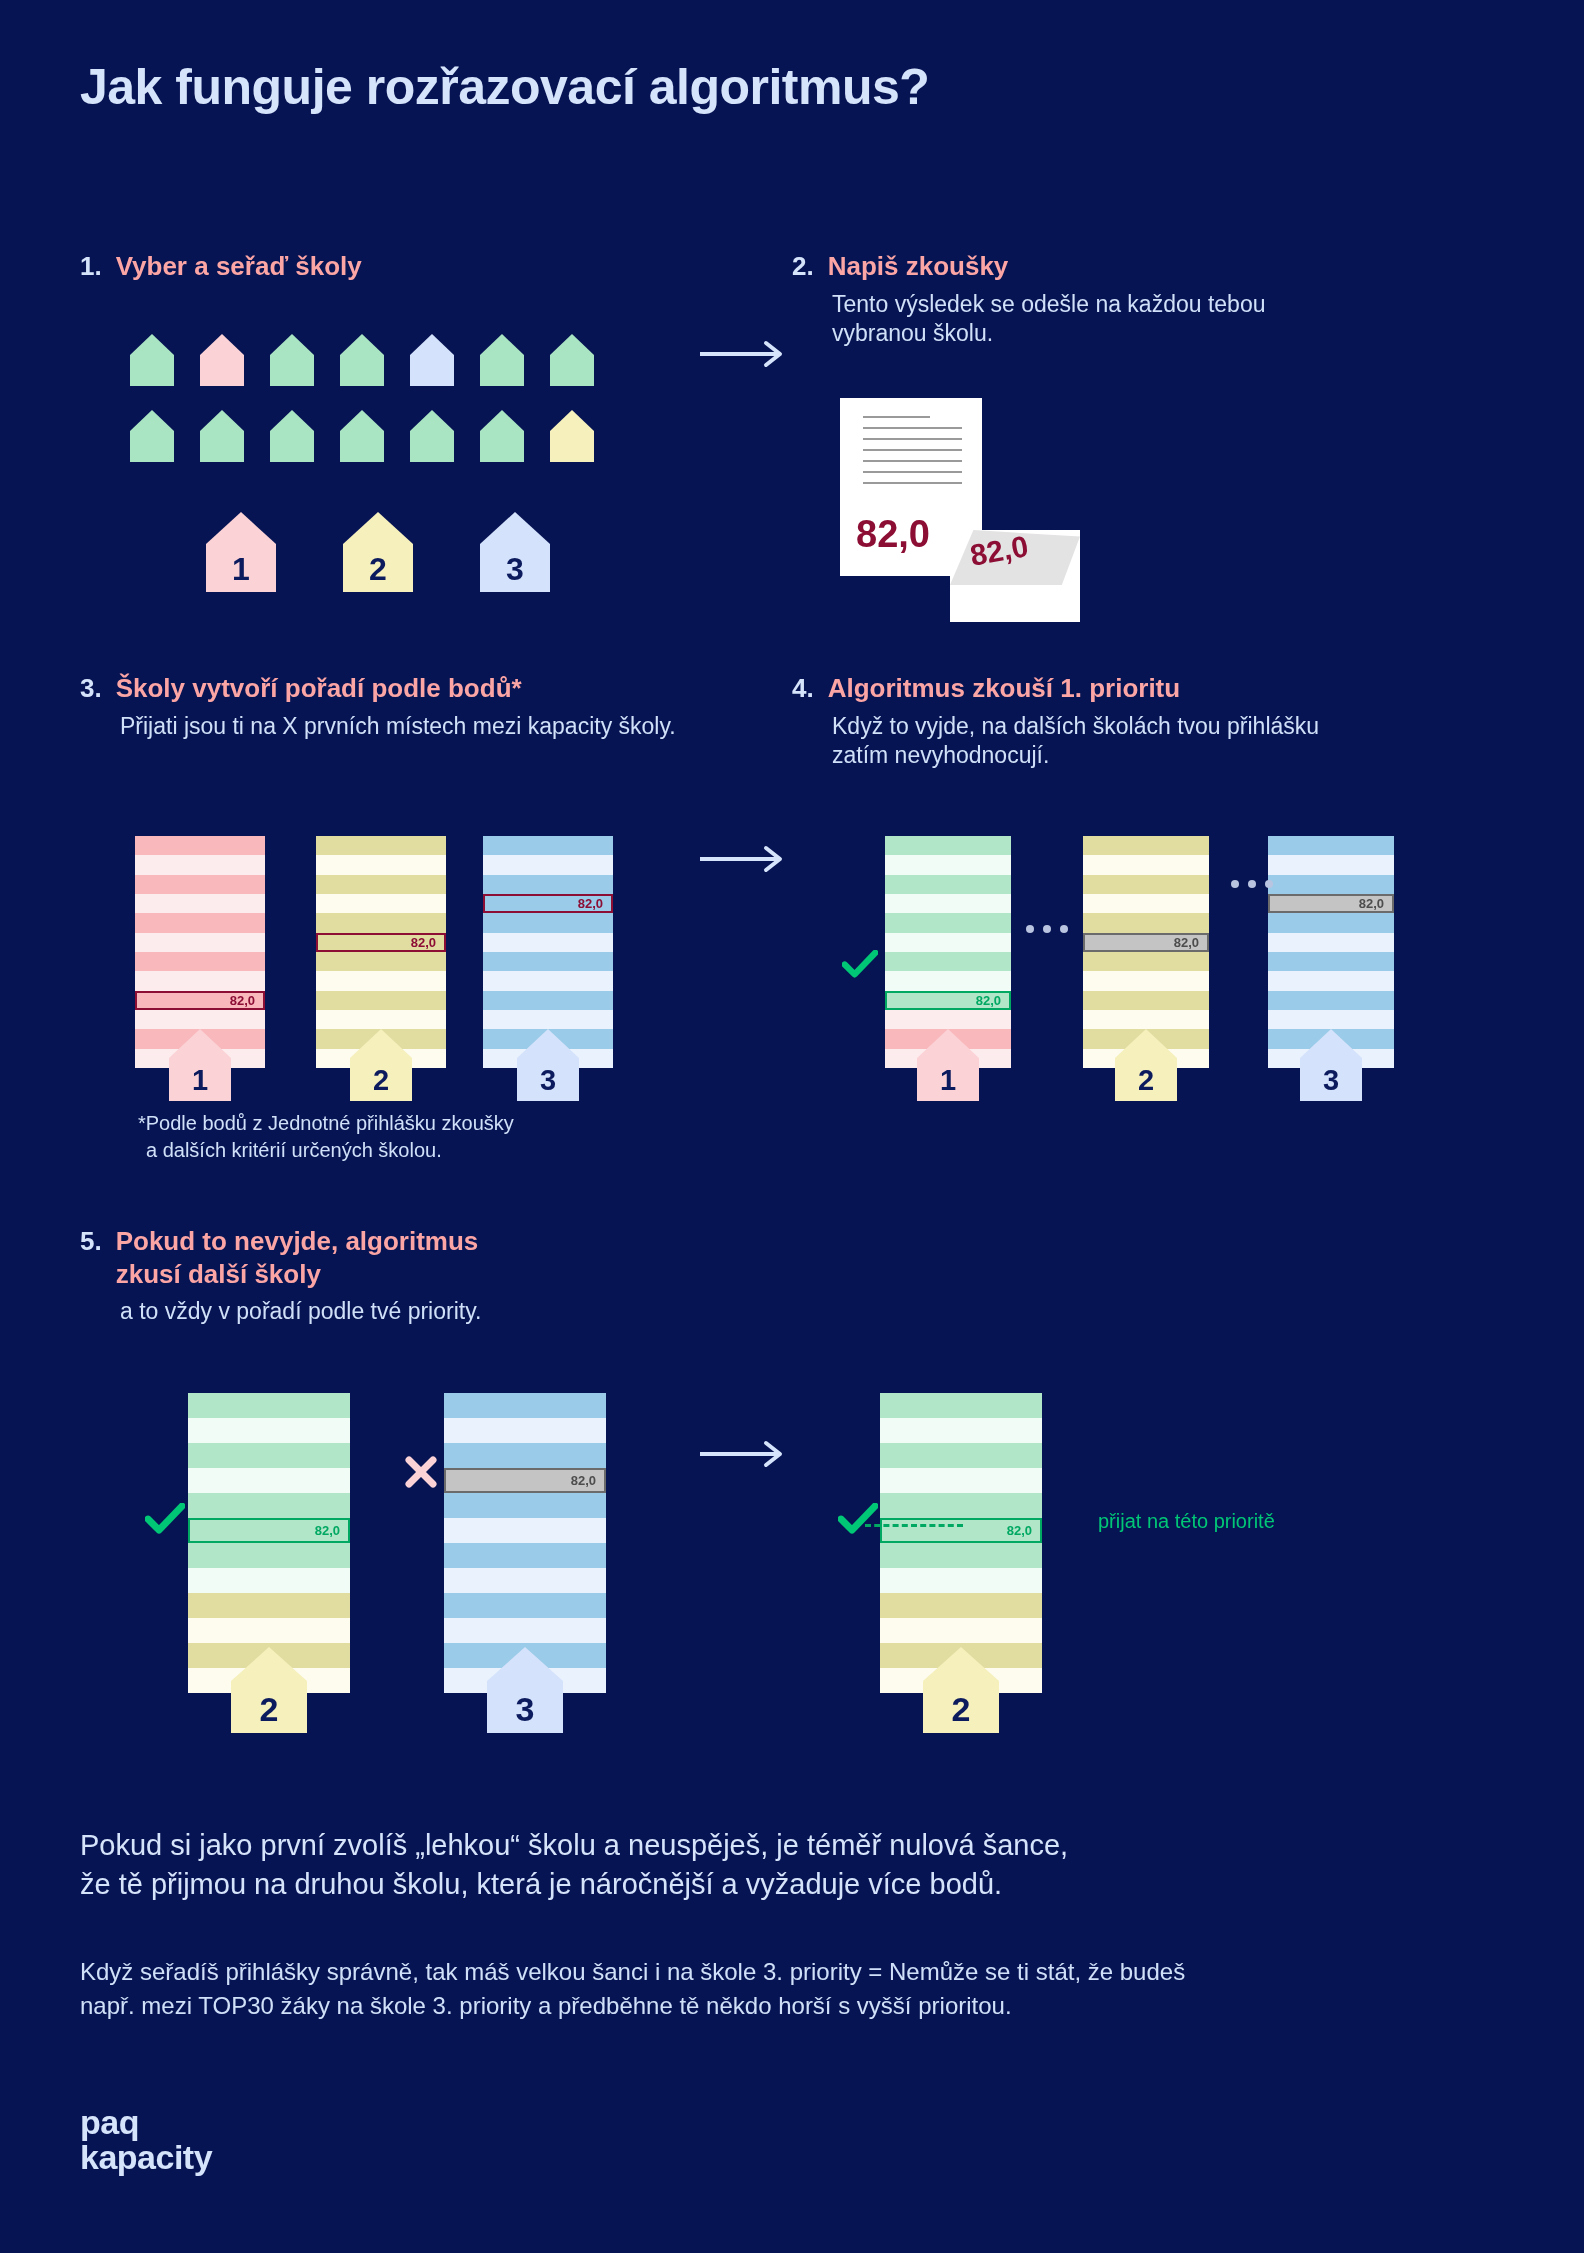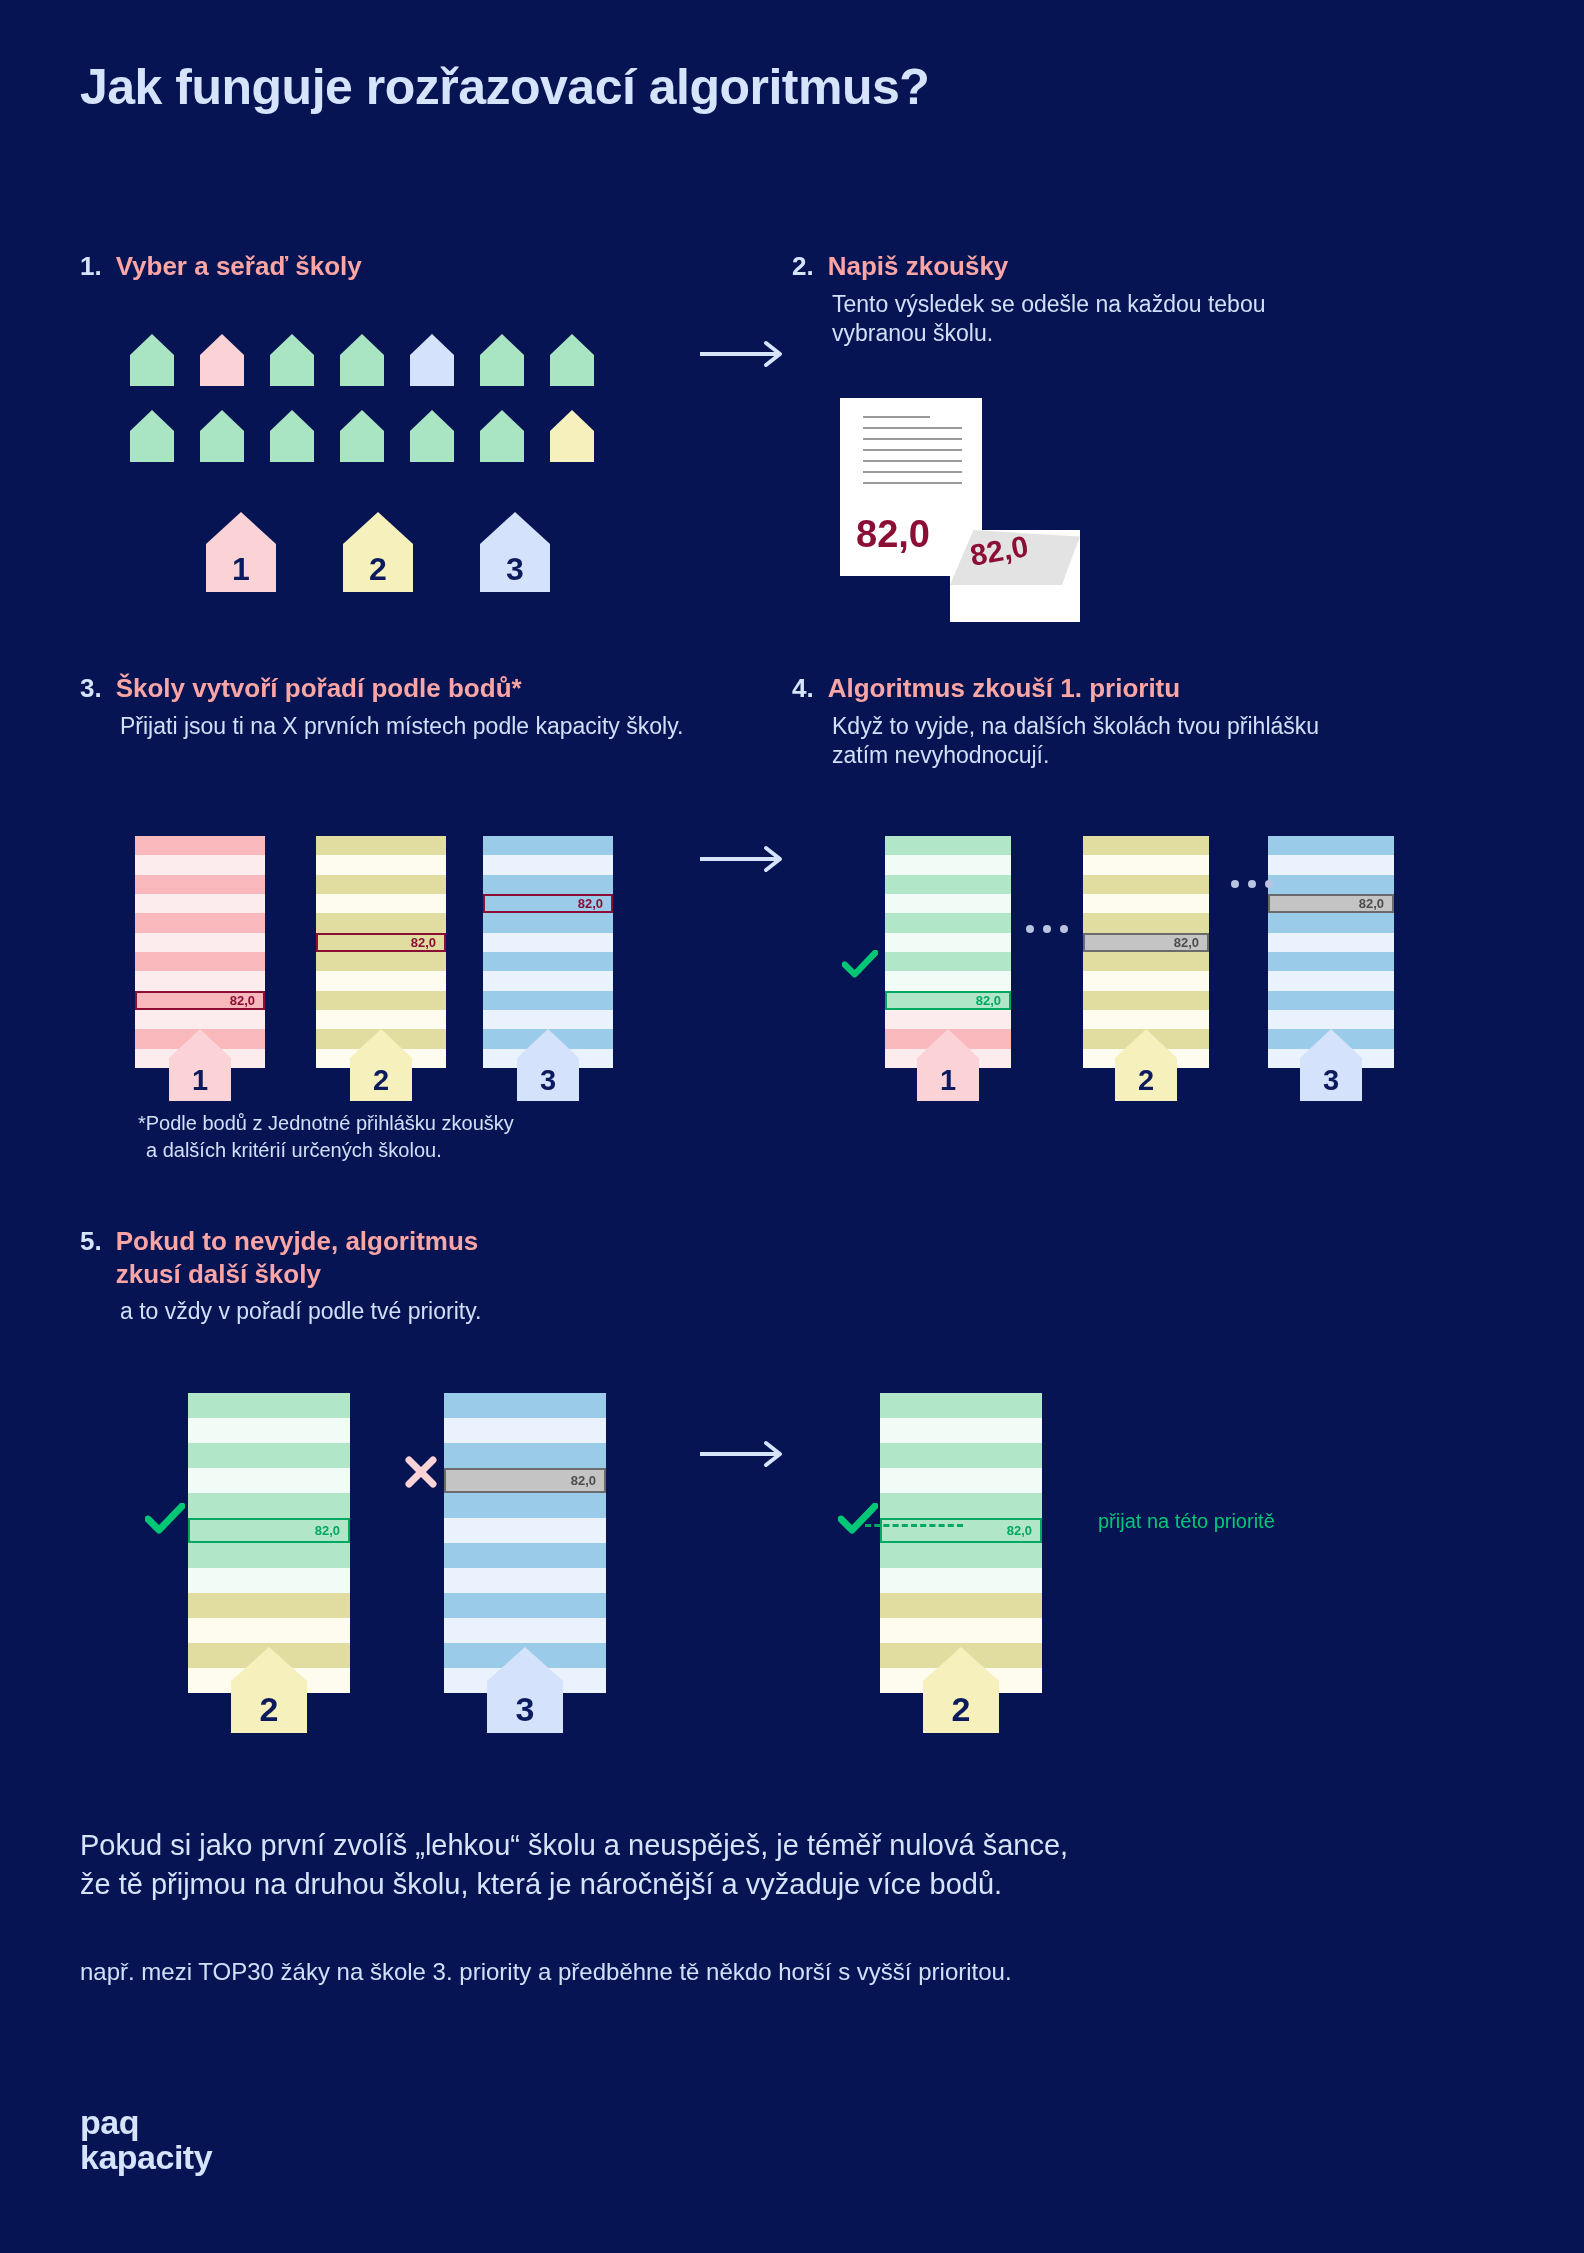--- a/index.html
+++ b/index.html
@@ -237,21 +237,21 @@
     <div class="envelope-flap" style="left:110px;top:132px;width:130px;height:55px;
          clip-path:polygon(0% 100%, 18% 0%, 100% 12%, 86% 100%);"></div>
     <div class="score-env" style="left:130px;top:136px;">82,0</div>
   </div>
 
   <div class="step" style="left:80px;top:672px;">
     <div class="step-head">
       <span class="step-num">3.</span>
       <span class="step-title">Školy vytvoří pořadí podle bodů*</span>
     </div>
-    <div class="step-sub indent" style="width:580px;">Přijati jsou ti na X prvních místech podle kapacity školy.</div>
+    <div class="step-sub indent" style="width:580px;">Přijati jsou ti na X prvních místech mezi kapacity školy.</div>
   </div>
 
   <div id="s3-cols">
       <div class="col" style="left: 135px; top: 836px; width: 130px; height: 232px;">
         <div class="stripes">
           <div class="s" style="height: 19.3333px; background: rgb(249, 184, 188);"></div>
           <div class="s" style="height: 19.3333px; background: rgb(253, 236, 237);"></div>
           <div class="s" style="height: 19.3333px; background: rgb(249, 184, 188);"></div>
           <div class="s" style="height: 19.3333px; background: rgb(253, 236, 237);"></div>
           <div class="s" style="height: 19.3333px; background: rgb(249, 184, 188);"></div>
@@ -542,20 +542,21 @@
     </div>
 
   <div class="dashline" style="left:865px;top:1524px;width:98px;"></div>
   <div class="dashlabel" style="left:1098px;top:1510px;">přijat na této prioritě</div>
 
   <div class="bold-note">
     <div>Pokud si jako první zvolíš „lehkou“ školu a neuspěješ, je téměř nulová šance,</div>
     <div>že tě přijmou na druhou školu, která je náročnější a vyžaduje více bodů.</div>
   </div>
   <div class="plain-note">
+    <div>Když seřadíš přihlášky správně, tak máš velkou šanci i na škole 3. priority = Nemůže se ti stát, že budeš</div>
     <div>např. mezi TOP30 žáky na škole 3. priority a předběhne tě někdo horší s vyšší prioritou.</div>
   </div>
 
   <div class="logo">
     <div>paq</div>
     <div>kapacity</div>
   </div>
 
 <div class="check" style="left: 842px; top: 950px;"><svg width="36" height="28.080000000000002" viewBox="0 0 40 31">
       <polyline points="3,16 14,27 37,3" fill="none" stroke="#00c776" stroke-width="7" stroke-linecap="round" stroke-linejoin="round"></polyline>

